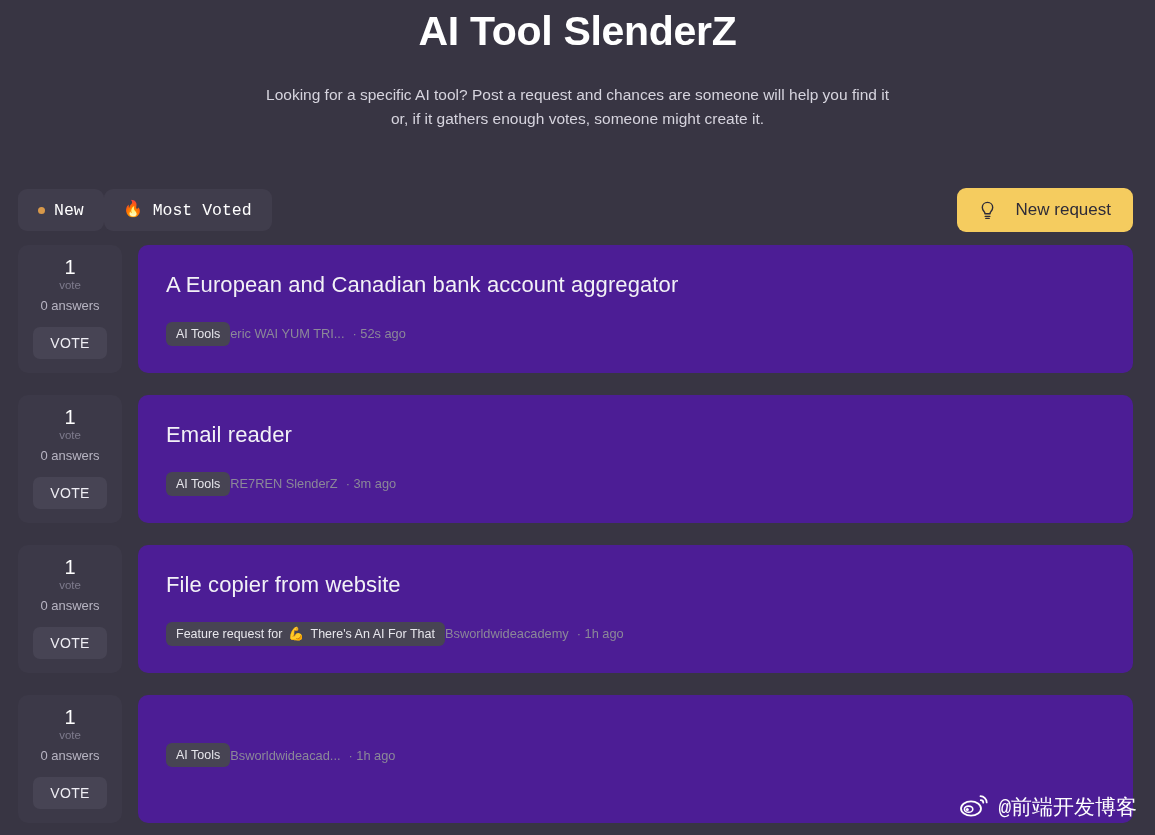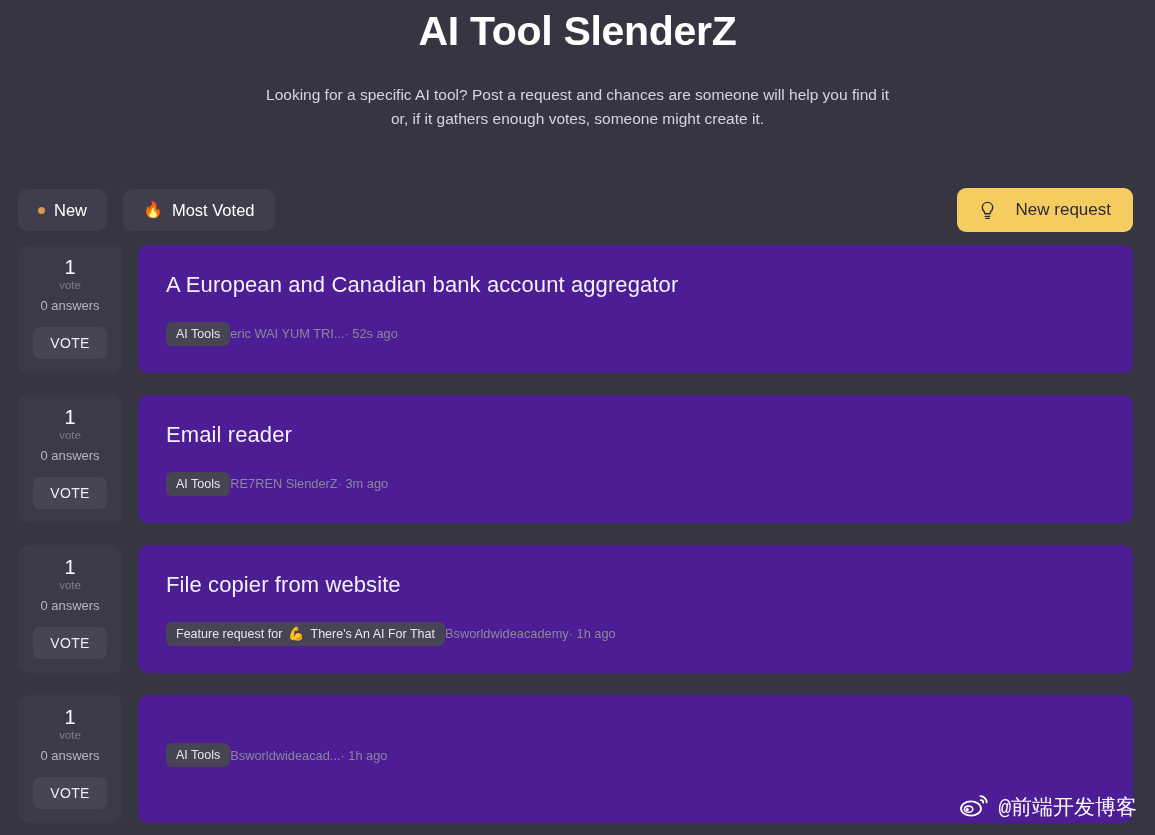--- a/index.html
+++ b/index.html
@@ -40,21 +40,21 @@
 
   
   .toolbar {
     margin-top: 56px;
     padding: 0 22px 0 18px;
     display: flex;
     align-items: center;
     justify-content: space-between;
     height: 46px;
   }
-  .tabs { display: flex; gap: 16px; }
+  .tabs { display: flex; gap: 0; font-family: Liberation Mono, monospace; }
 
   .tab {
     display: flex;
     align-items: center;
     gap: 9px;
     height: 42px;
     padding: 0 20px;
     border-radius: 9px;
     background: #403d4c;
     font-size: 16.5px;
@@ -194,20 +194,21 @@
     white-space: nowrap;
     overflow: hidden;
     text-overflow: ellipsis;
     max-width: 230px;
     cursor: pointer;
   }
   .meta-time {
     font-size: 12.8px;
     color: #8b8898;
     white-space: nowrap;
+    margin-left: 8px;
   }
 
   
   .watermark {
     position: absolute;
     right: 18px;
     bottom: 14px;
     display: flex;
     align-items: flex-start;
     gap: 8px;

